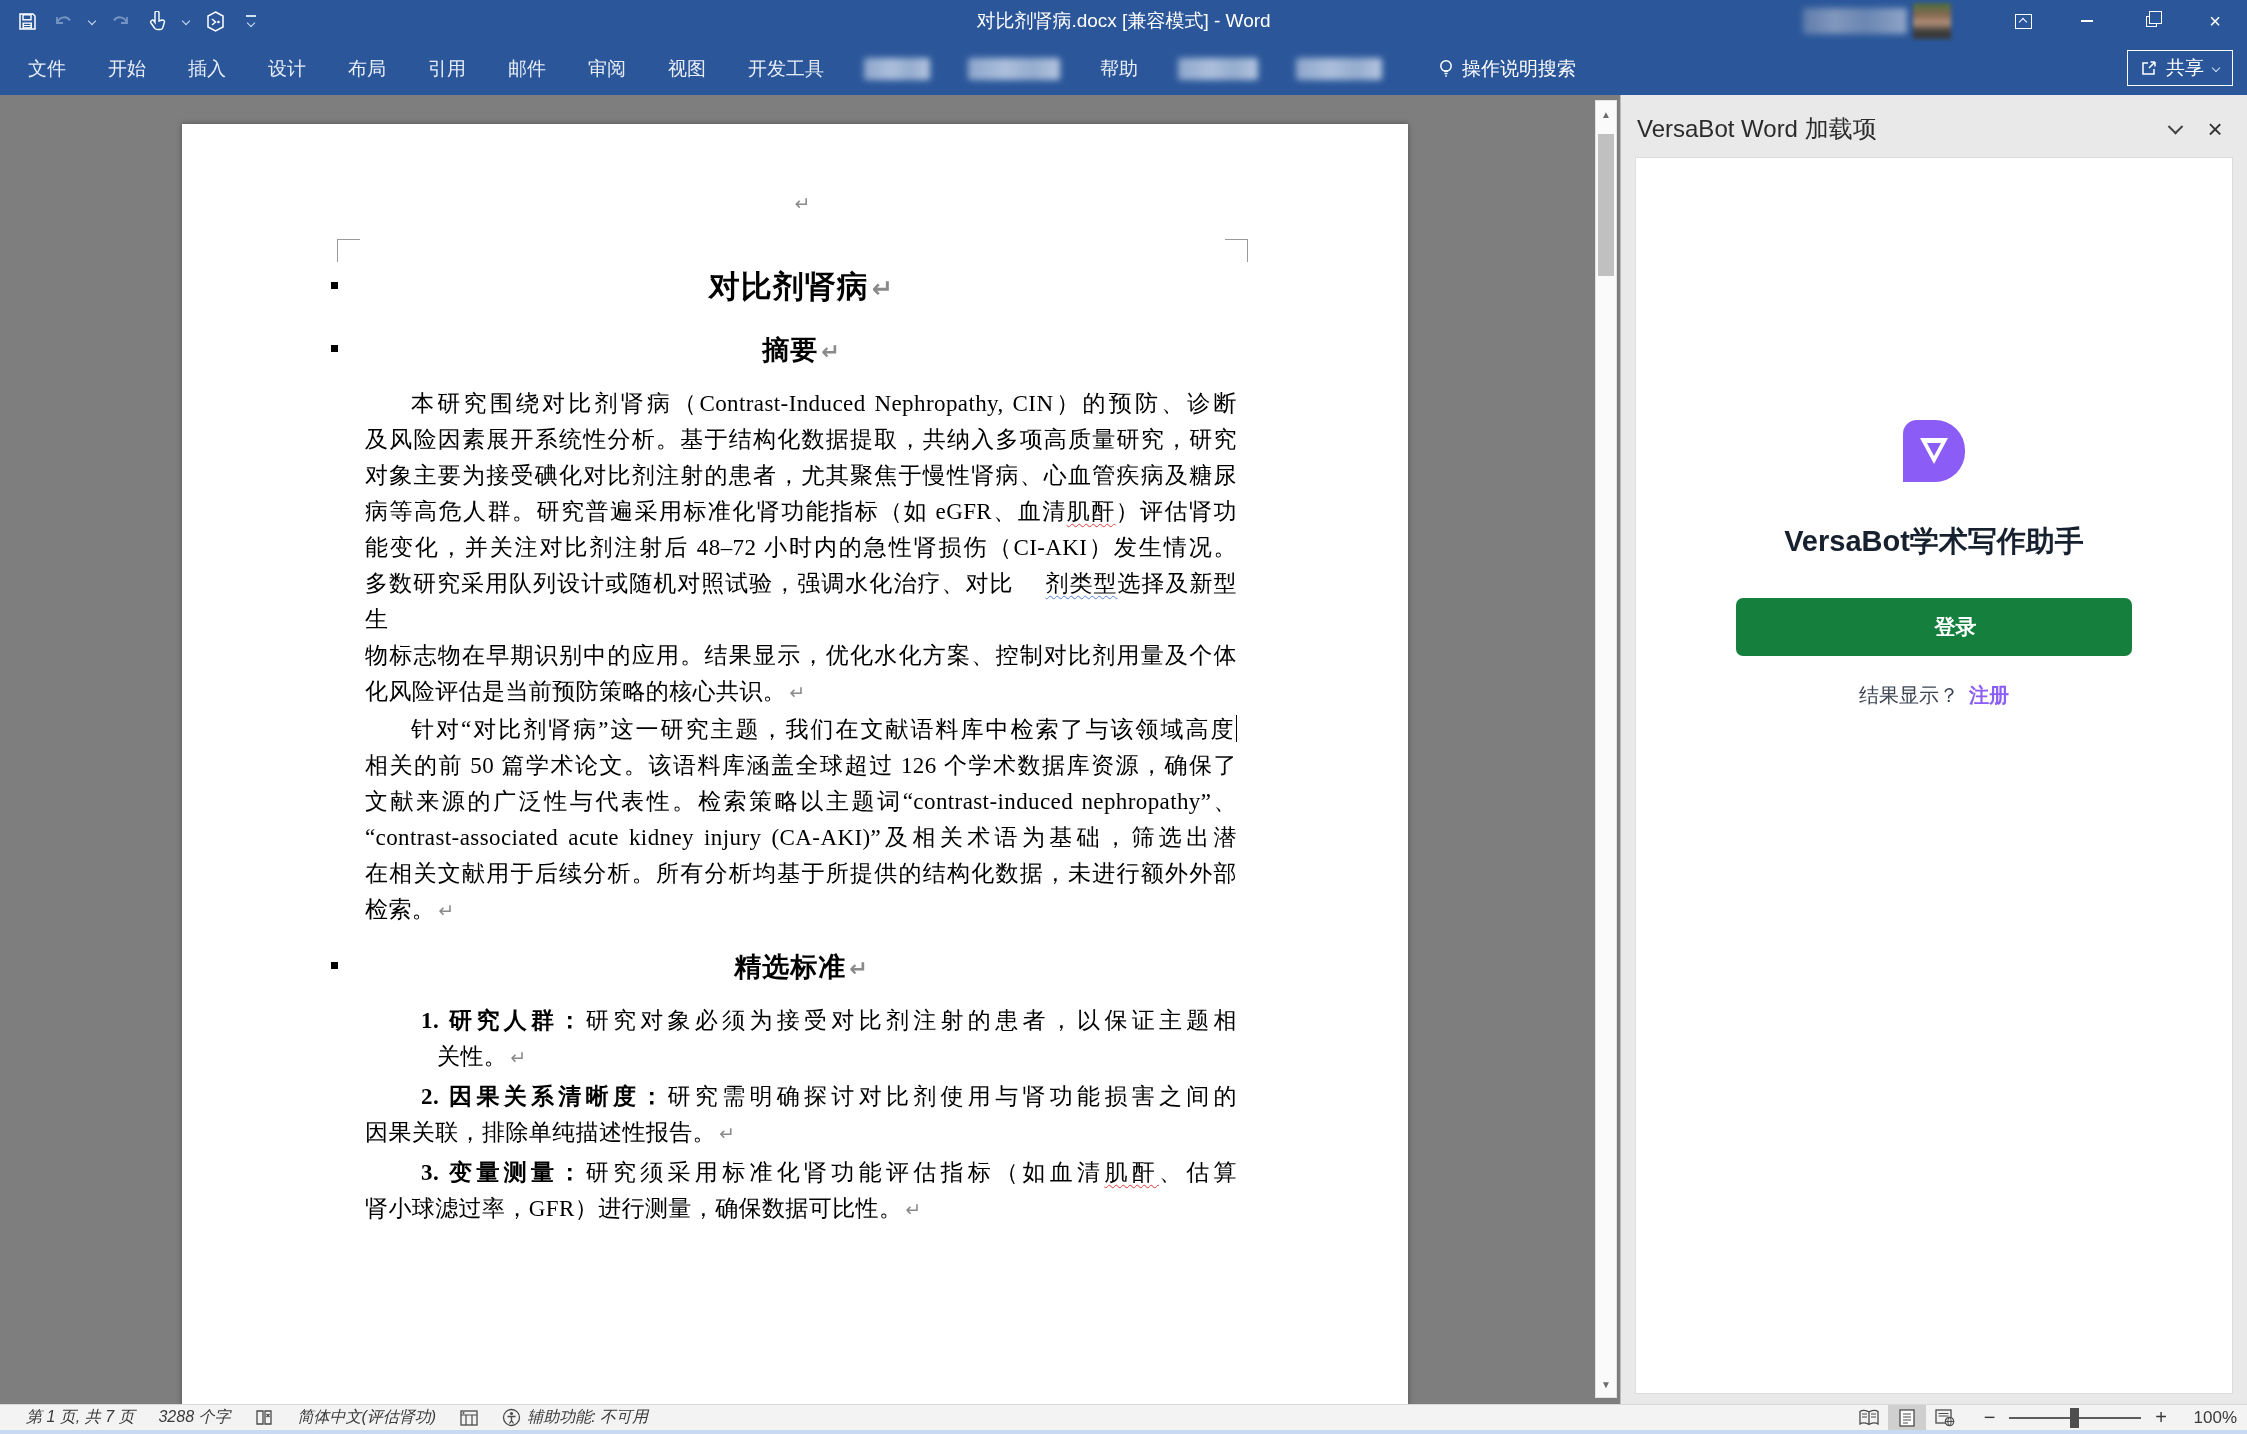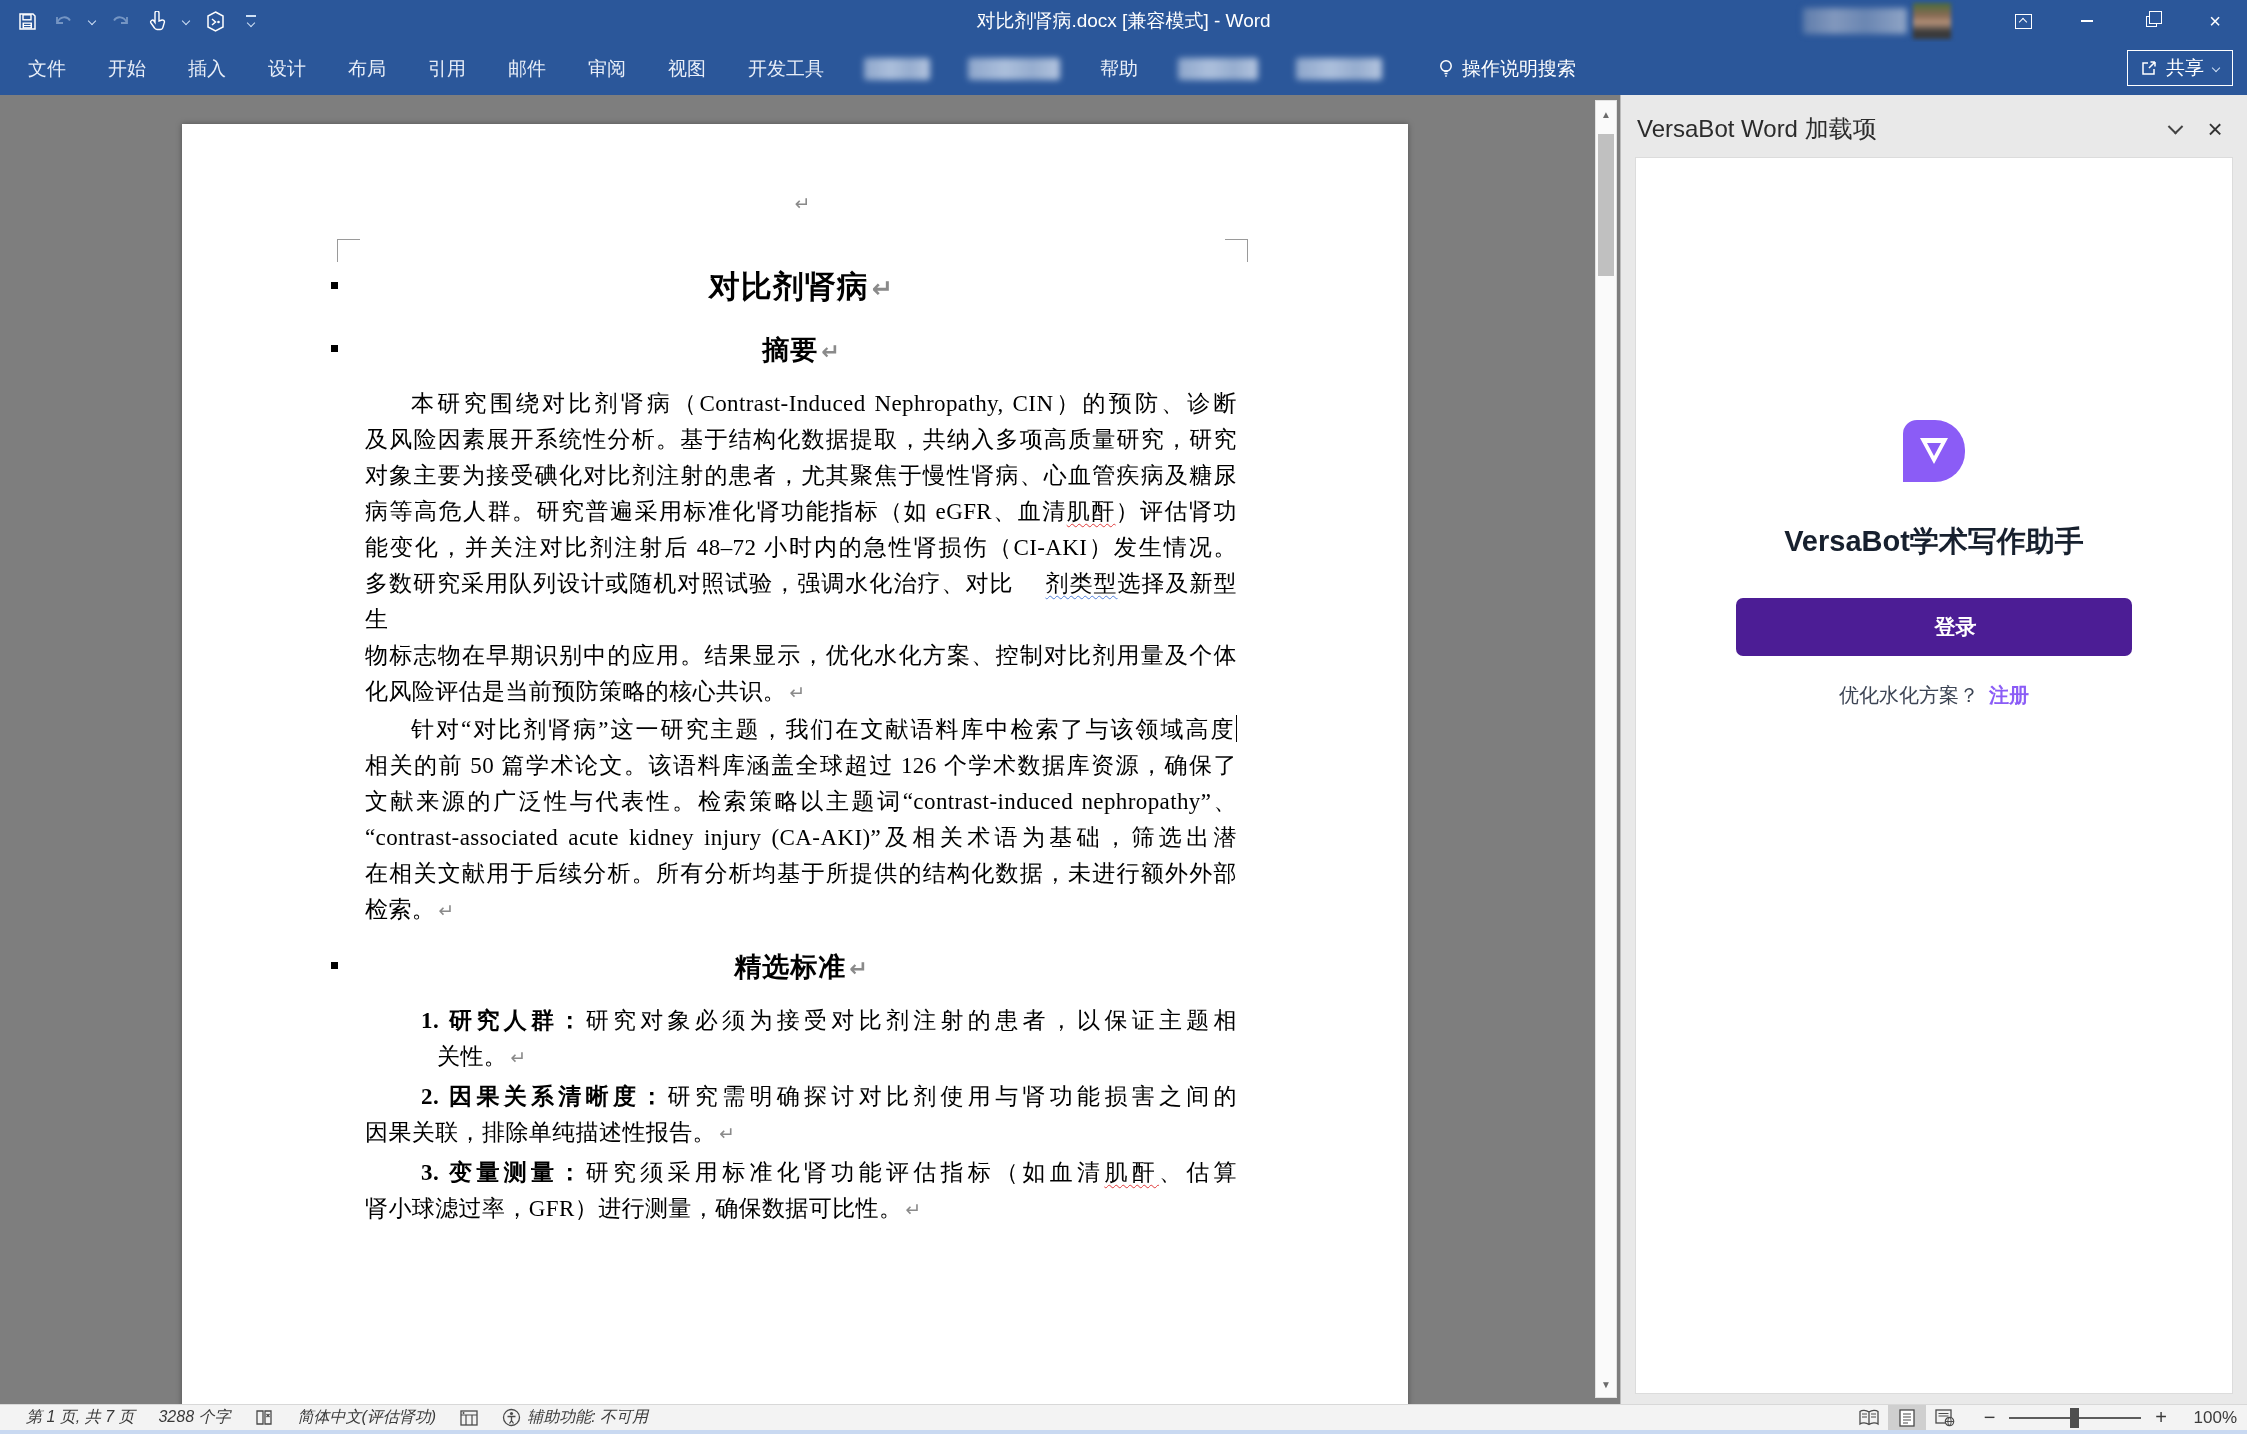--- a/index.html
+++ b/index.html
@@ -261,23 +261,23 @@
           </span>
         <span class="panel-hbtn panel-close">×</span>
       </div>
       <div class="panel-card">
         <div class="brand-logo" id="brand-logo" style="background: rgb(139, 92, 246);">
           <svg width="36" height="32" viewBox="0 0 36 32">
               <path d="M4 3 H32 L18 29 Z M11 8 H25 L18 21 Z" fill="#fff" fill-rule="evenodd"></path>
             </svg>
         </div>
         <div class="brand-title">VersaBot学术写作助手</div>
-        <button class="login-btn" id="login-btn" style="background: #4c1d95; padding-left: 43px;">登录</button>
+        <button class="login-btn" id="login-btn" style="background: #15803d; padding-left: 43px;">登录</button>
         <div class="signup-row">
-          <span>优化水化方案？</span><a class="signup-link" id="signup-link" style="color: rgb(139, 92, 246);">注册</a>
+          <span>结果显示？</span><a class="signup-link" id="signup-link" style="color: rgb(139, 92, 246);">注册</a>
         </div>
       </div>
     </div>
   </div>
 
   <div class="statusbar">
     <div class="sb-left">
       <div class="sb-item">第 1 页, 共 7 页</div>
       <div class="sb-item">3288 个字</div>
       <div class="sb-item">

